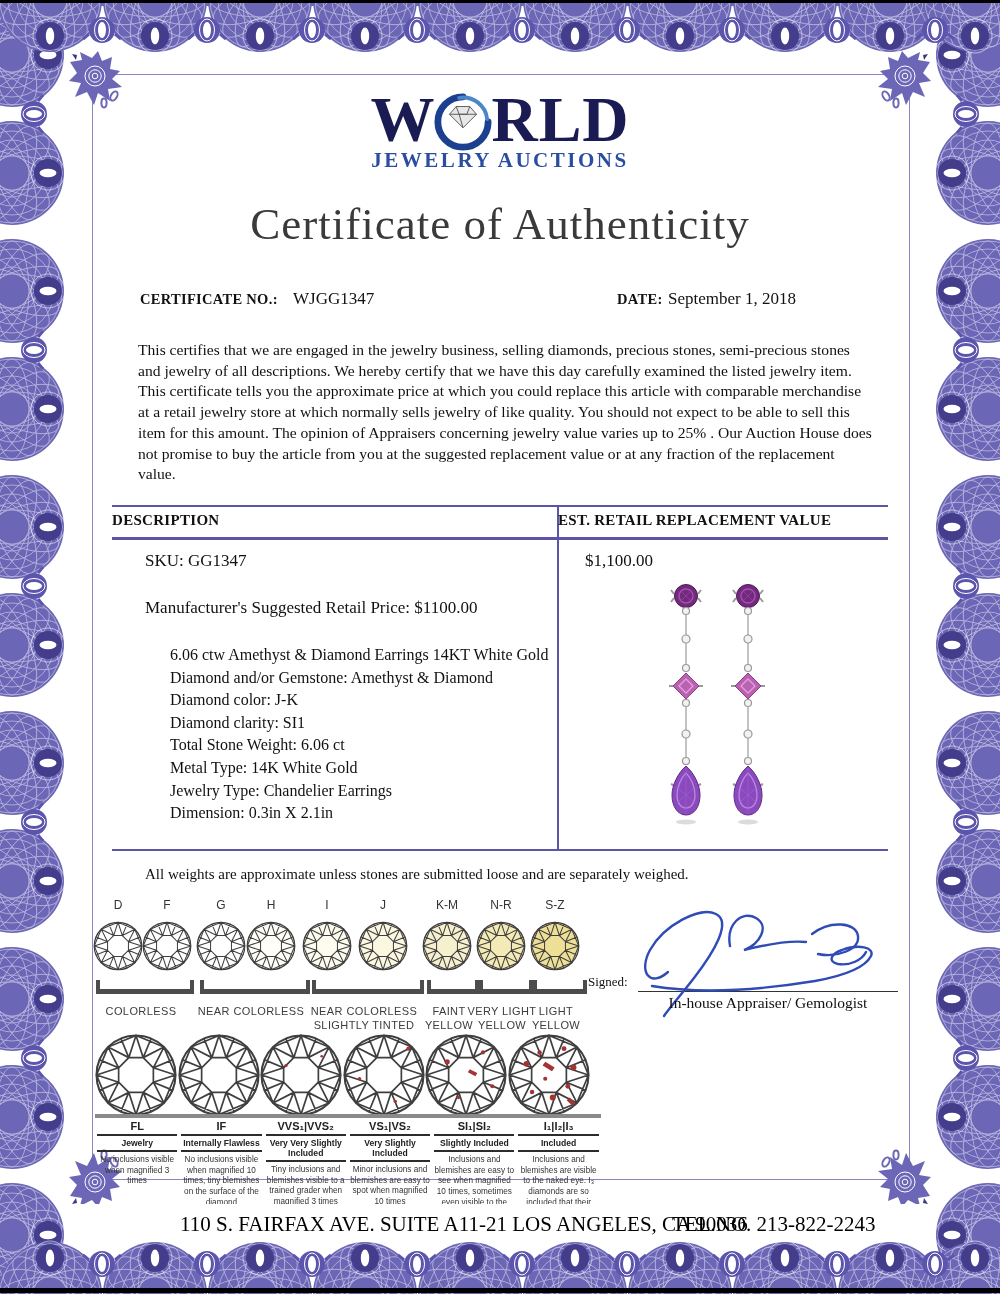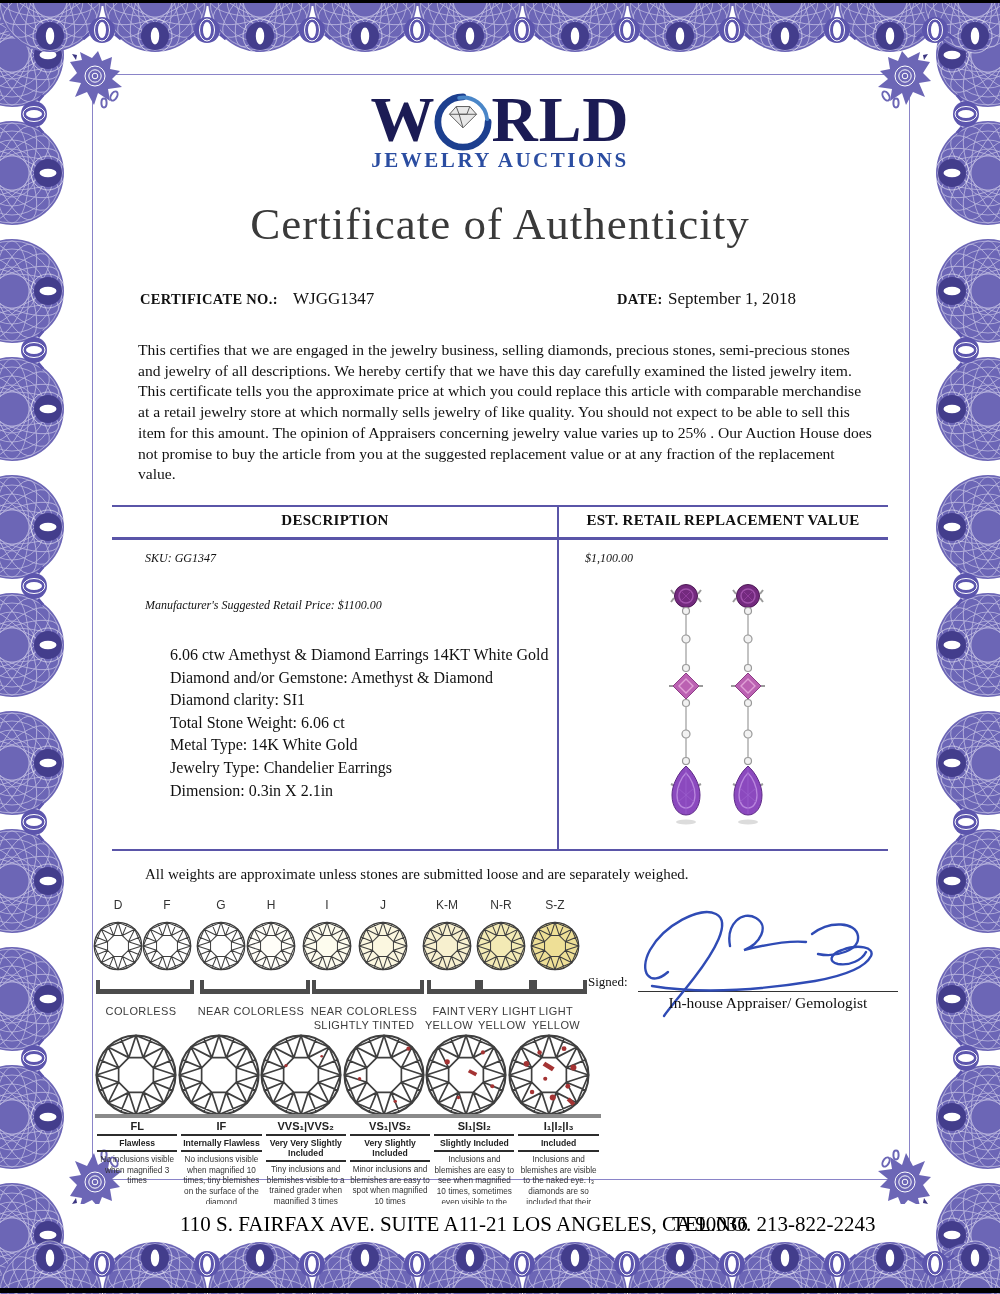--- a/index.html
+++ b/index.html
@@ -22,22 +22,22 @@
   .logo-sub{margin-top:-4px;font-weight:700;font-size:21px;color:#2b4da1;letter-spacing:2.5px;}
   
   .cert-title{left:0;top:198px;width:1000px;text-align:center;font-size:45px;color:#3a3a3a;letter-spacing:1px;}
   
   .meta-label{font-weight:700;font-size:14.5px;letter-spacing:.3px;}
   .meta-value{font-size:17px;}
   
   .intro{left:138px;top:340px;width:736px;font-size:15.6px;line-height:1.33;text-align:left;}
   
   .tline{background:#5a55a8;}
-  .th{font-weight:700;font-size:15px;letter-spacing:.3px;text-align:center;}
-  .cell-text{font-size:12px;font-style:italic;}
+  .th{font-weight:700;font-size:15px;letter-spacing:.3px;text-align:left;}
+  .cell-text{font-size:17px;}
   .detail-line{font-size:16px;line-height:22.6px;margin-left:25px;}
   
   .note{left:145px;top:866px;font-size:15px;}
   
   .grade-letter{font-family:"Liberation Sans",sans-serif;font-size:12px;color:#333;text-align:center;width:46px;}
   .group-bar{height:9px;border-left:4px solid #4c4c4c;border-right:4px solid #4c4c4c;border-bottom:5px solid #4c4c4c;}
   .group-label{font-family:"Liberation Sans",sans-serif;font-size:11px;color:#3c3c3c;text-align:center;line-height:1.3;letter-spacing:.4px;}
   
   .signed-label{font-size:13px;}
   .sig-line{background:#333;height:1px;}
@@ -271,20 +271,21 @@
   <div class="abs tline" style="left:557px;top:505px;width:1.5px;height:345px"></div>
 
   <div class="abs th" style="left:112px;top:512px;width:446px">DESCRIPTION</div>
   <div class="abs th" style="left:558px;top:512px;width:330px">EST. RETAIL REPLACEMENT VALUE</div>
 
   <div class="abs cell-text" style="left:145px;top:551px">SKU: GG1347</div>
   <div class="abs cell-text" style="left:145px;top:598px">Manufacturer's Suggested Retail Price: $1100.00</div>
   <div class="abs" style="left:145px;top:644px;width:430px">
     <div class="detail-line">6.06 ctw Amethyst &amp; Diamond Earrings 14KT White Gold</div>
     <div class="detail-line">Diamond and/or Gemstone: Amethyst &amp; Diamond</div>
+    <div class="detail-line">Diamond color: J-K</div>
     <div class="detail-line">Diamond clarity: SI1</div>
     <div class="detail-line">Total Stone Weight: 6.06 ct</div>
     <div class="detail-line">Metal Type: 14K White Gold</div>
     <div class="detail-line">Jewelry Type: Chandelier Earrings</div>
     <div class="detail-line">Dimension: 0.3in X 2.1in</div>
   </div>
   <div class="abs cell-text" style="left:585px;top:551px">$1,100.00</div>
 
   <svg class="abs" style="left:610px;top:572px" width="260" height="260" viewBox="0 0 260 260">
     <use href="#earring" transform="translate(76,24)"></use>
@@ -382,21 +383,21 @@
           <circle cx="-2" cy="2" r="1.1"></circle>
         <path d="M-2,-7 l5,3 l-1.4,2 l-5,-3 z"></path>
           <path d="M11,12 l3,3 l-1.6,1.4 l-3,-3 z"></path>
       </g>
     </g>
   </svg>
   <div class="abs clarity-rule"></div>
   <div class="abs clarity-cols">
     <div class="ccol">
       <div class="ccode">FL</div>
-      <div class="cname">Flawless</div>
+      <div class="cname">Jewelry</div>
       <div class="cdesc">No inclusions visible when magnified 3 times</div>
     </div>
     <div class="ccol">
       <div class="ccode">IF</div>
       <div class="cname">Internally Flawless</div>
       <div class="cdesc">No inclusions visible when magnified 10 times, tiny blemishes on the surface of the diamond</div>
     </div>
     <div class="ccol">
       <div class="ccode">VVS₁|VVS₂</div>
       <div class="cname">Very Very Slightly Included</div>

